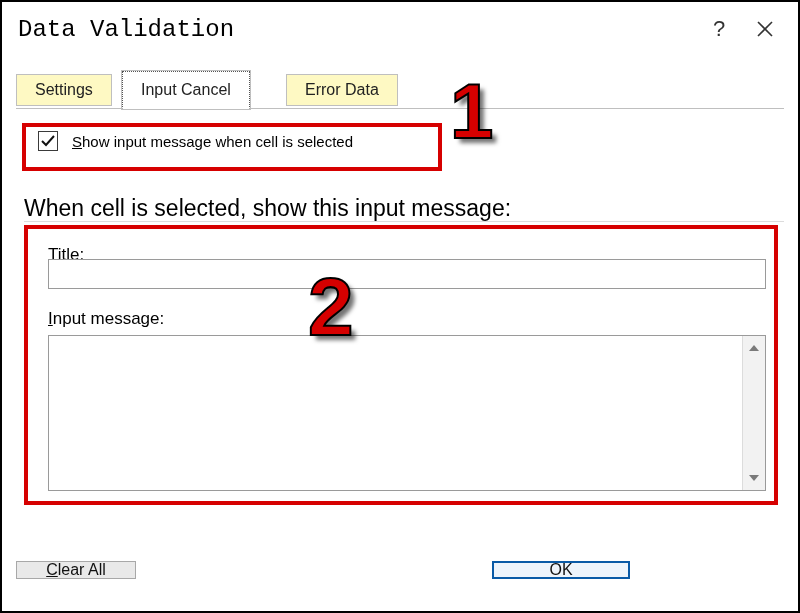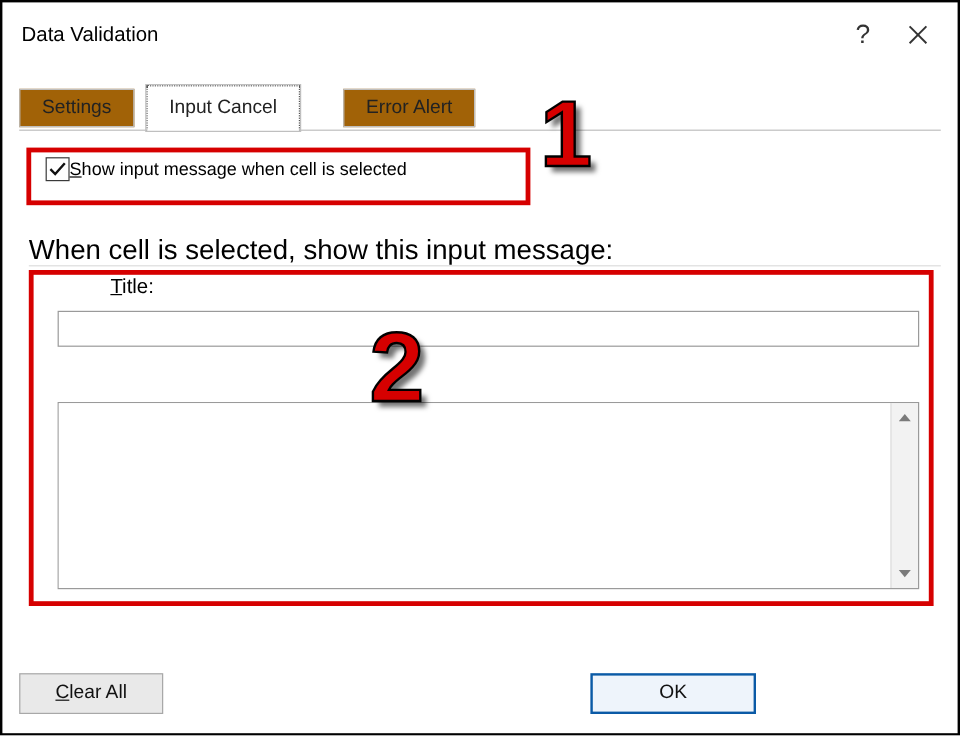--- a/index.html
+++ b/index.html
@@ -21,22 +21,23 @@
     position: relative;
     overflow: hidden;
   }
   .titlebar {
     height: 54px;
     display: flex;
     align-items: center;
     padding: 0 10px 0 16px;
   }
   .titlebar .title {
-    font-size: 17px;
+    font-size: 24px;
     flex: 0 0 auto;
+    font-family: Liberation Mono, monospace;
   }
   .titlebar .spacer { flex: 1 1 auto; }
   .titlebar .help, .titlebar .close {
     width: 46px;
     height: 40px;
     display: flex;
     align-items: center;
     justify-content: center;
     font-size: 22px;
     color: #333;
@@ -51,21 +52,21 @@
     border-bottom: 1px solid #bfbfbf;
   }
   .tab {
     position: absolute;
     bottom: -1px;
     height: 36px;
     padding: 0 18px;
     display: flex;
     align-items: center;
     border: 1px solid #bfbfbf;
-    background: #a16207;
+    background: #fef9c3;
     color: #222;
     font-size: 16px;
     box-sizing: border-box;
   }
   .tab.inactive {
     top: 4px;
     height: 32px;
     border-bottom: 1px solid #bfbfbf;
   }
   .tab.active {
@@ -95,21 +96,21 @@
     border: 4px solid #d60000;
     box-sizing: border-box;
     pointer-events: none;
   }
   .check-row {
     position: absolute;
     left: 22px;
     top: 22px;
     display: flex;
     align-items: center;
-    gap: 0;
+    gap: 14px;
   }
   .checkbox {
     width: 20px;
     height: 20px;
     border: 1.5px solid #3a3a3a;
     box-sizing: border-box;
     display: flex;
     align-items: center;
     justify-content: center;
     background: #fff;
@@ -137,23 +138,22 @@
     top: 116px;
     width: 754px;
     height: 280px;
     border: 4px solid #d60000;
     box-sizing: border-box;
     pointer-events: none;
   }
   .lbl-title {
     position: absolute;
     left: 32px;
-    top: 120px;
+    top: 136px;
     font-size: 17px;
-    margin-left: 44px;
   }
   .input-title {
     position: absolute;
     left: 32px;
     top: 150px;
     width: 718px;
     height: 30px;
     border: 1px solid #9a9a9a;
     box-sizing: border-box;
     padding: 2px 6px;
@@ -217,21 +217,21 @@
 
   .button-row {
     position: absolute;
     left: 14px;
     right: 14px;
     bottom: 14px;
     height: 36px;
   }
   .btn {
     position: absolute;
-    height: 34px;
+    height: 18px;
     min-width: 120px;
     padding: 0 20px;
     background: #e9e9e9;
     border: 1px solid #a8a8a8;
     font: inherit;
     font-size: 16px;
     color: #111;
     box-sizing: border-box;
     display: flex;
     align-items: center;
@@ -260,21 +260,21 @@
       <svg viewBox="0 0 18 18">
           <line x1="2" y1="2" x2="16" y2="16"></line>
           <line x1="16" y1="2" x2="2" y2="16"></line>
         </svg>
     </div>
   </div>
 
   <div class="tabs-row">
     <div id="tab0" class="tab inactive">Settings</div>
     <div id="tab1" class="tab active">Input Cancel</div>
-    <div id="tab2" class="tab inactive">Error Alert</div>
+    <div id="tab2" class="tab inactive">Error Data</div>
   </div>
 
   <div class="tab-pane">
 
     <div class="highlight-box1"></div>
 
     <div class="check-row">
       <div class="checkbox">
         <svg viewBox="0 0 16 16">
             <polyline points="2,8 6,12 14,3"></polyline>
@@ -288,20 +288,23 @@
     <div class="section-heading">When cell is selected, show this input message:</div>
     <div class="divider"></div>
 
     <div class="highlight-box2"></div>
 
     <div class="lbl-title">
       <span class="ul">T</span><span>itle:</span>
     </div>
     <input class="input-title" type="text" value="" style="">
 
+    <div class="lbl-msg">
+      <span class="ul">I</span><span>nput message:</span>
+    </div>
     <div class="textarea-wrap">
       <textarea style=""></textarea>
       <div class="scrollbar">
         <div class="scroll-btn">
           <svg viewBox="0 0 12 12">
               <polygon points="6,3 11,9 1,9"></polygon>
             </svg>
         </div>
         <div class="scroll-btn">
           <svg viewBox="0 0 12 12">

